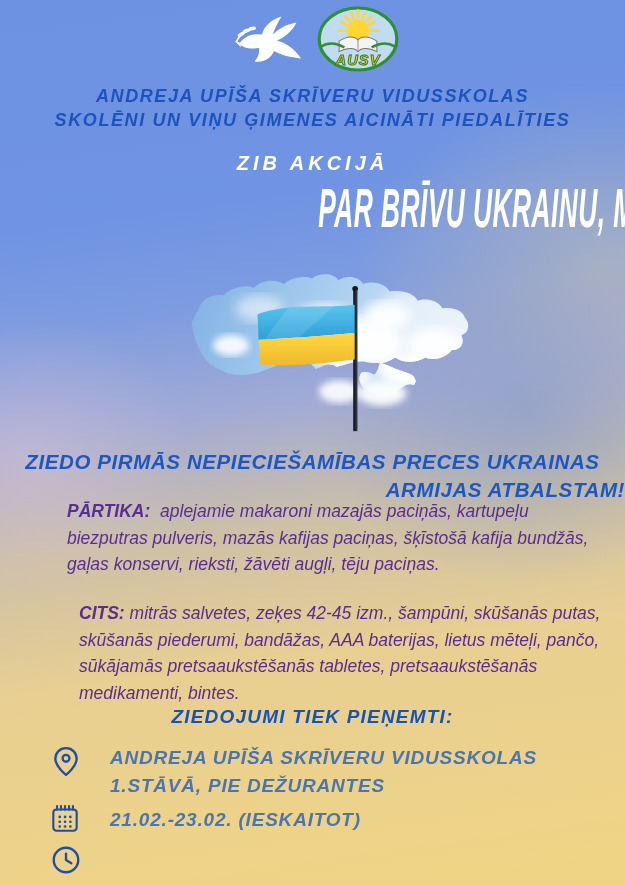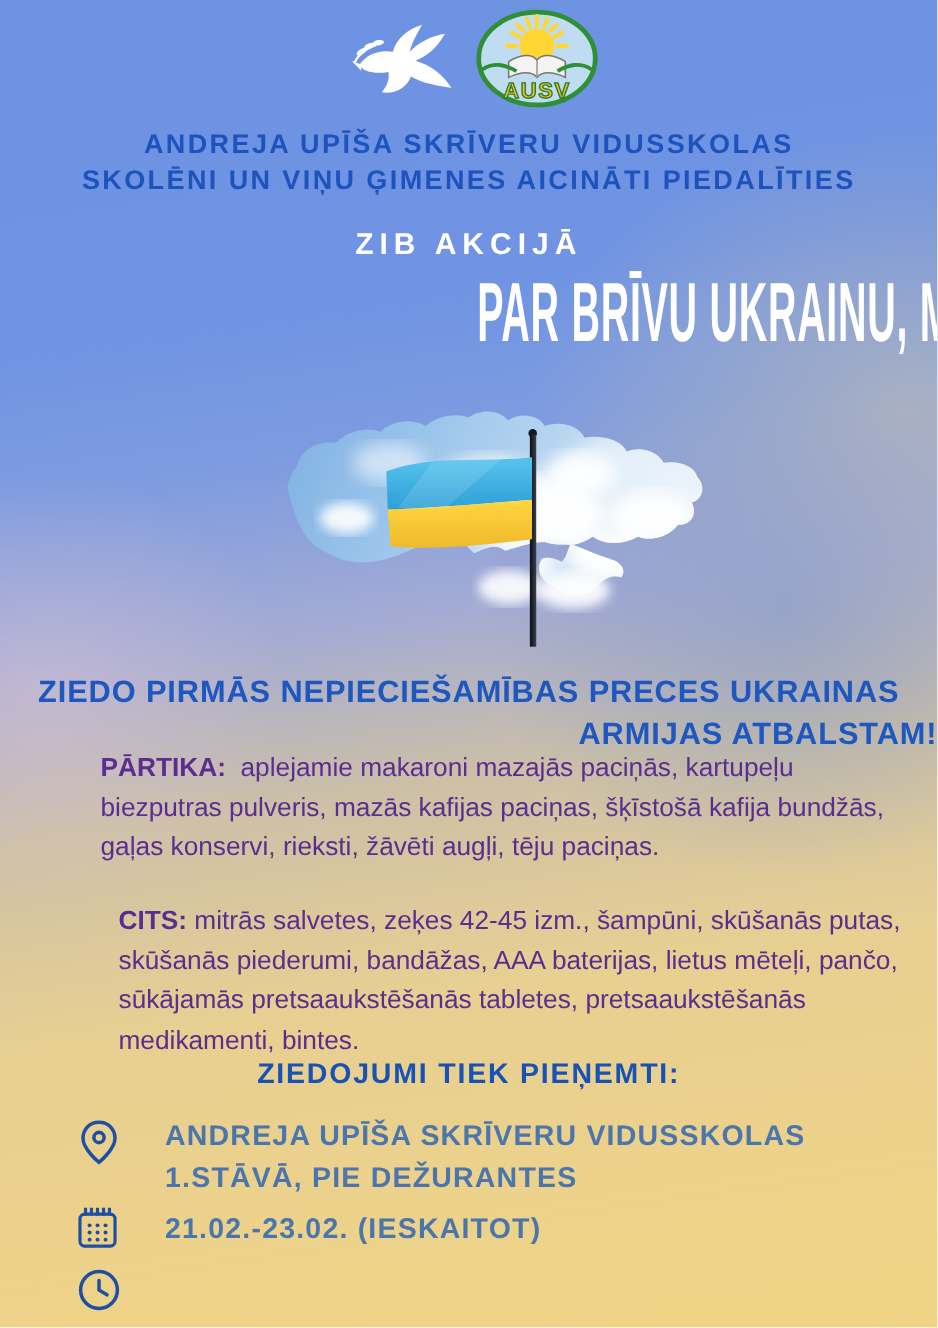--- a/index.html
+++ b/index.html
@@ -5,21 +5,21 @@
   html,body{margin:0;padding:0;}
   body{width:625px;height:885px;font-family:"Liberation Sans",sans-serif;}
   .poster{
     position:relative;width:625px;height:885px;overflow:hidden;
     background:
       radial-gradient(46% 28% at 84% 46%, rgba(122,148,206,0.50), rgba(122,148,206,0) 72%),
       radial-gradient(38% 24% at 4% 52%, rgba(228,198,214,0.42), rgba(228,198,214,0) 70%),
       radial-gradient(55% 30% at 96% 31%, rgba(236,210,148,0.38), rgba(236,210,148,0) 72%),
       linear-gradient(172deg,#6D92E2 0%,#7094E3 24%,#7D9BE0 34%,#A3ABD4 46%,#CDC0A6 58%,#E8CF92 72%,#F0D484 100%);
   }
-  .abs{position:absolute;}
+  .abs{position:absolute;font-style:italic;}
   .ctr{left:0;width:625px;text-align:center;}
   .header-line{font-weight:700;font-size:18px;letter-spacing:1.6px;color:#1D53BC;}
   .kicker{font-weight:700;font-size:20px;letter-spacing:4px;color:#FFFFFF;}
   .title-wrap{top:179px;white-space:nowrap;}
   .title-text{display:inline-block;font-weight:700;font-size:56px;line-height:1.05;
     letter-spacing:1px;color:#FFFFFF;transform:scaleX(0.47);transform-origin:center;}
   .donate-line{font-weight:800;font-size:20.5px;letter-spacing:0.6px;color:#1E57C0;}
   .para{left:67px;width:526px;font-size:17.5px;line-height:1.52;color:#5A2D90;}
   .para b{font-weight:700;}
   .accepted-h{font-weight:800;font-size:19px;letter-spacing:1.2px;color:#1753B6;}

